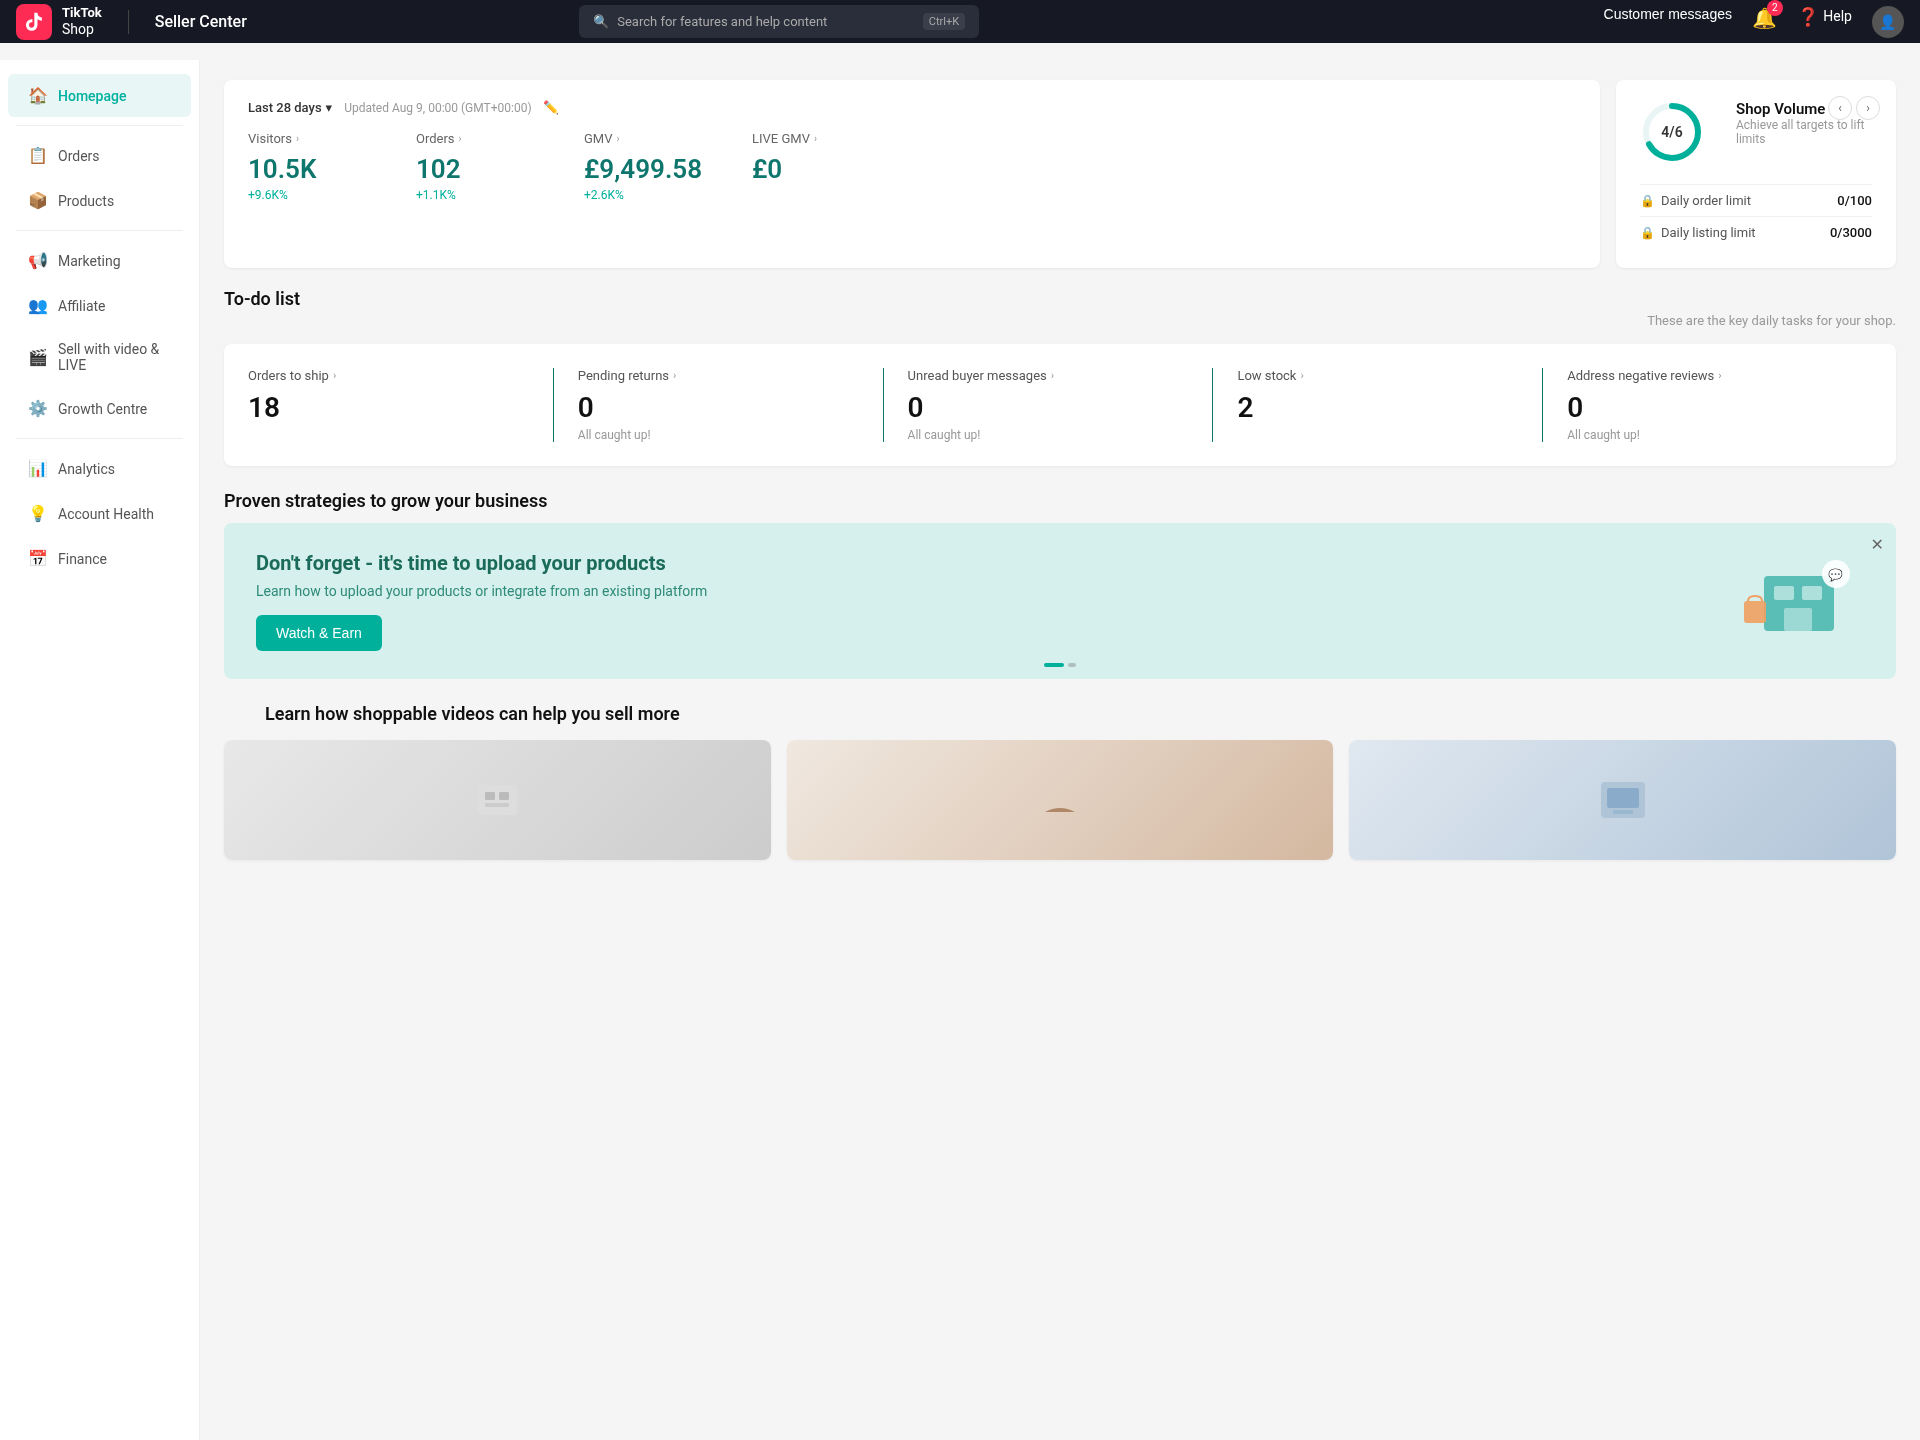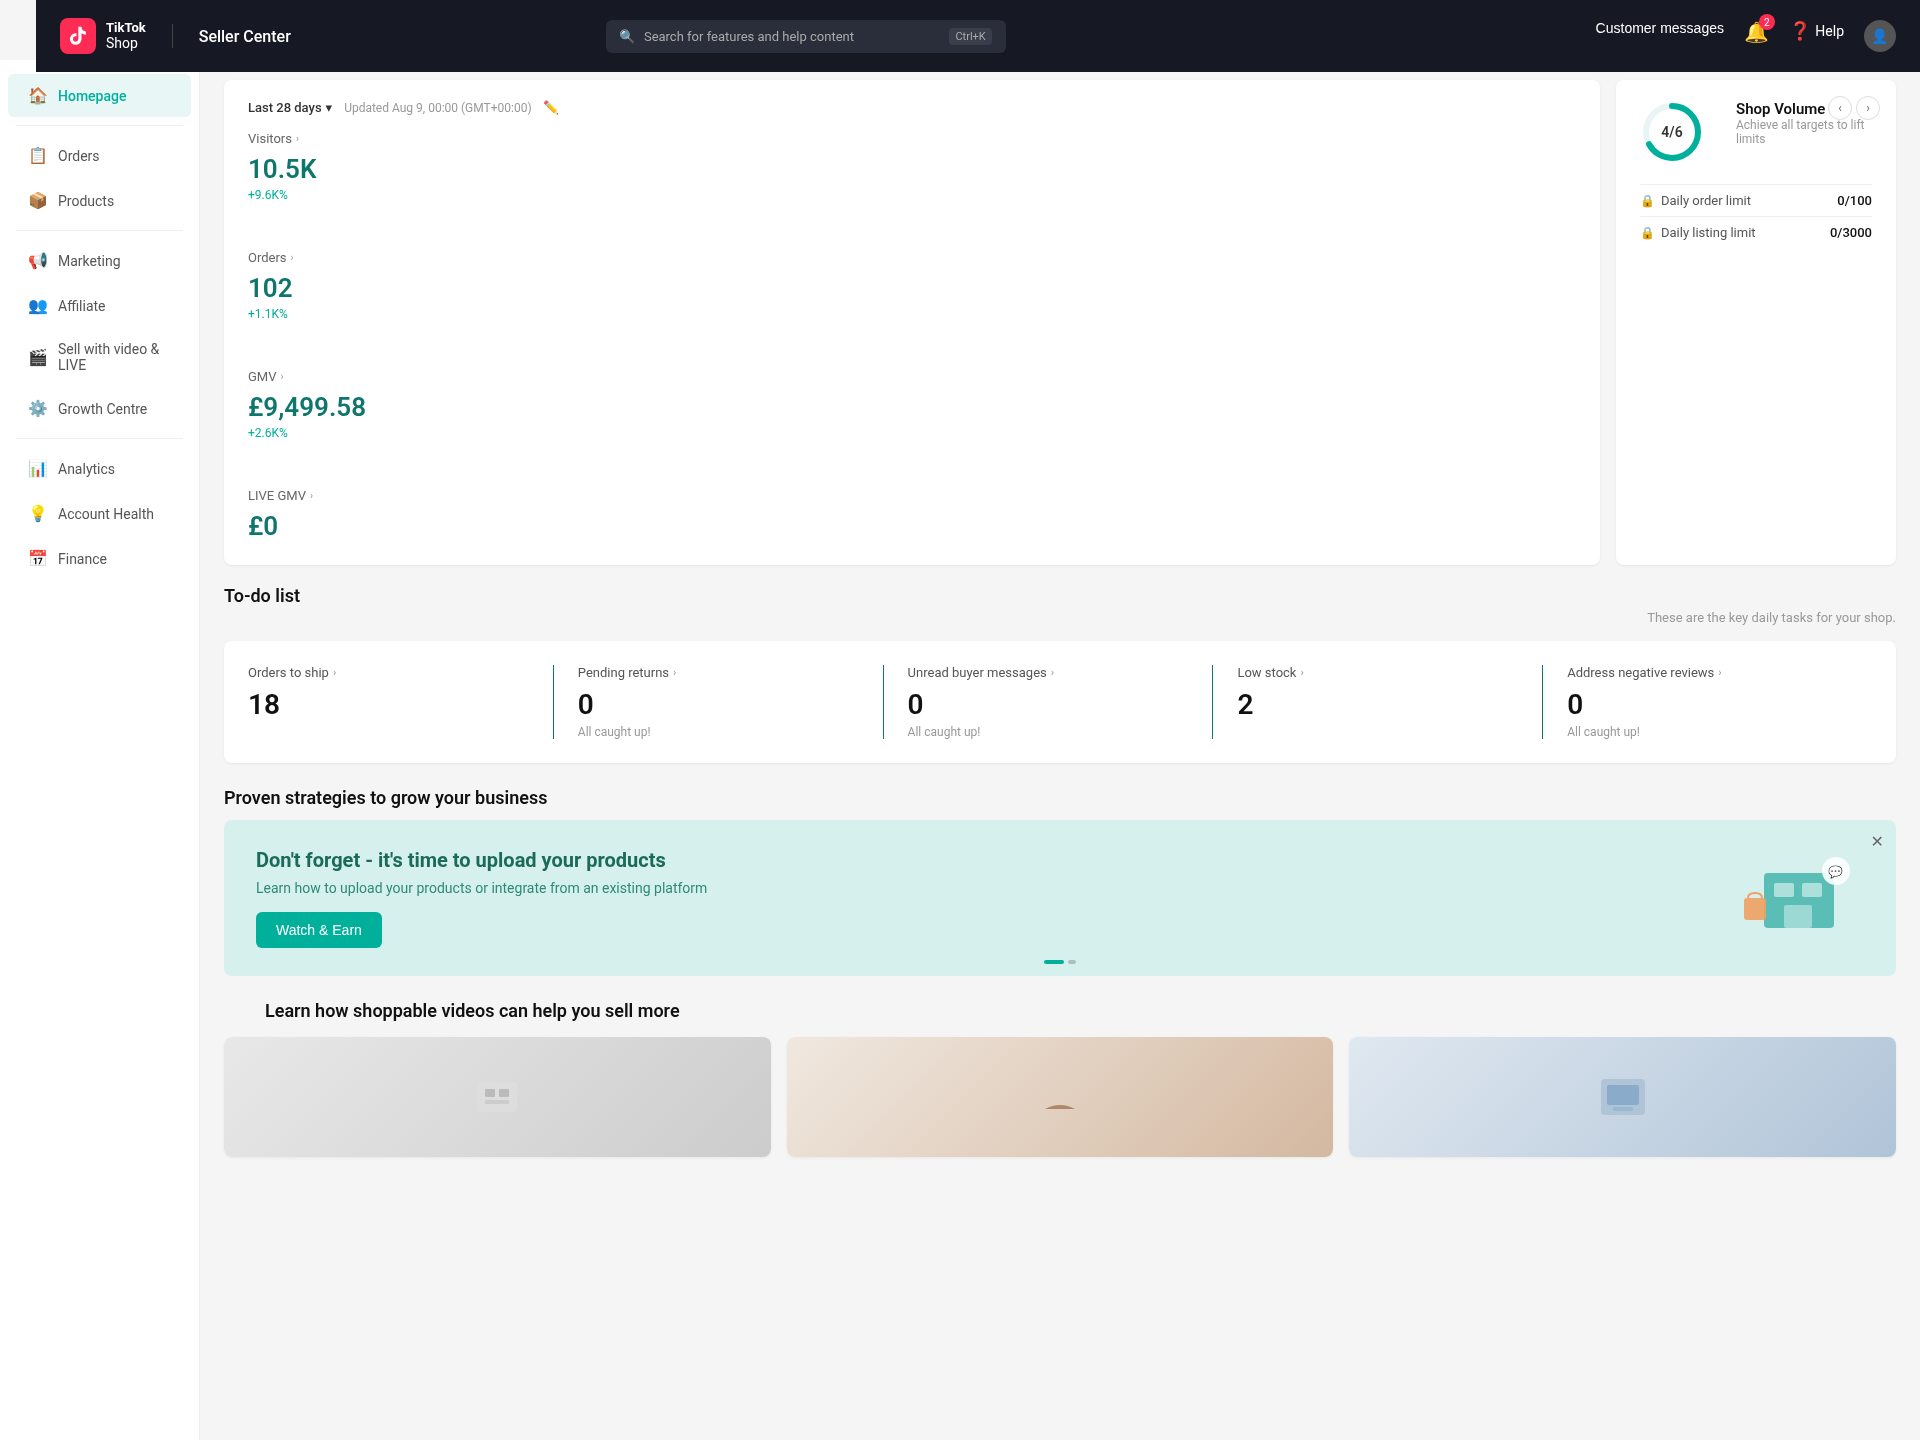--- a/index.html
+++ b/index.html
@@ -3,26 +3,25 @@
   <meta charset="utf-8">
   <style>
     * { box-sizing: border-box; margin: 0; padding: 0; }
     body { font-family: -apple-system, BlinkMacSystemFont, 'Segoe UI', Roboto, sans-serif; background: #f5f5f5; color: #333; font-size: 14px; }
 
     
     .header {
       background: #161823;
       display: flex;
       align-items: center;
-      padding: 0 24px;
-      height: 72px;
+      padding: 0 16px;
+      height: 43px;
       position: fixed;
       top: 0; left: 0; right: 0;
       z-index: 100;
-      margin-left: 36px;
     }
     .logo-area {
       display: flex;
       align-items: center;
       gap: 10px;
       color: white;
       margin-right: 20px;
     }
     .logo-icon {
       width: 36px;
@@ -193,21 +192,20 @@
       align-items: center;
       gap: 4px;
       cursor: pointer;
       color: #333;
       font-weight: 500;
     }
     .updated-text { color: #999; font-size: 12px; }
     .stats-metrics {
       display: flex;
       gap: 48px;
-      flex-direction: column;
     }
     .metric-item { min-width: 120px; }
     .metric-label {
       font-size: 13px;
       color: #666;
       margin-bottom: 8px;
       display: flex;
       align-items: center;
       gap: 4px;
     }

